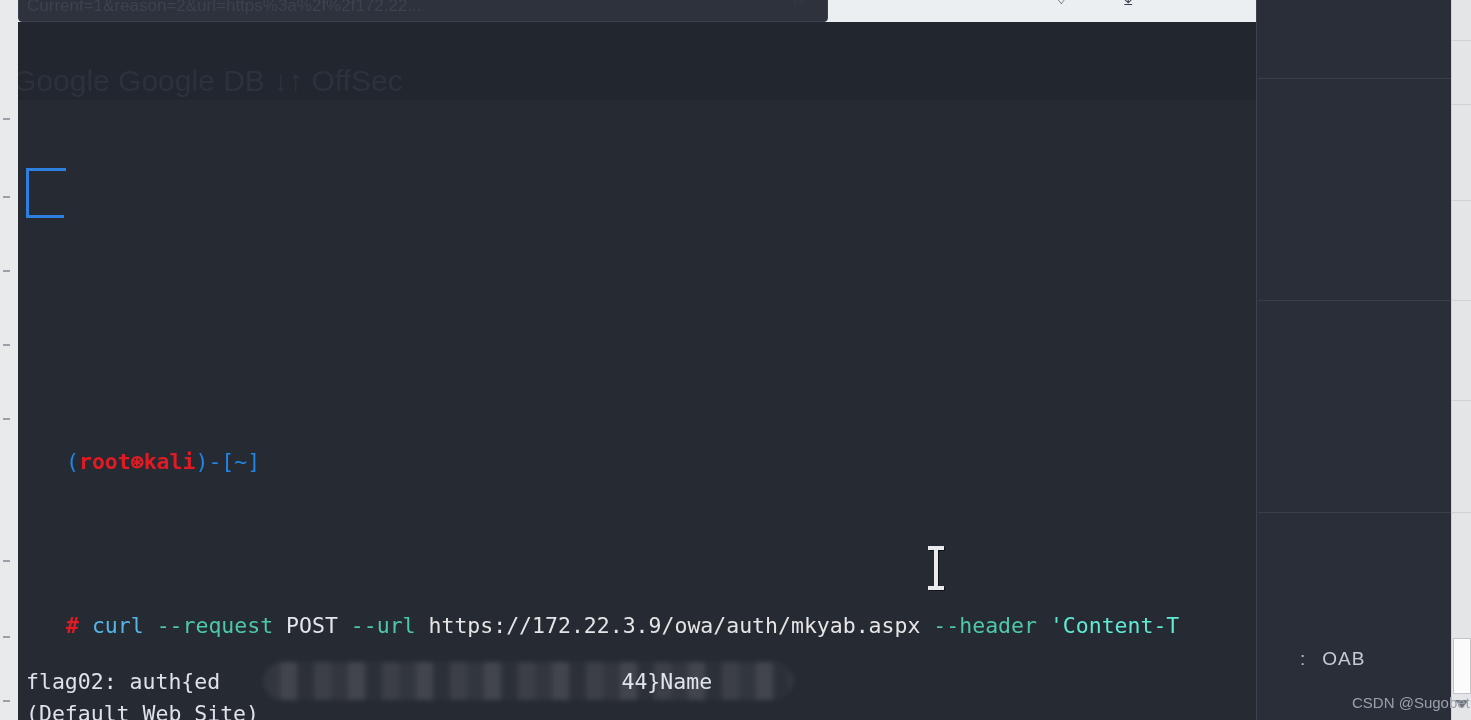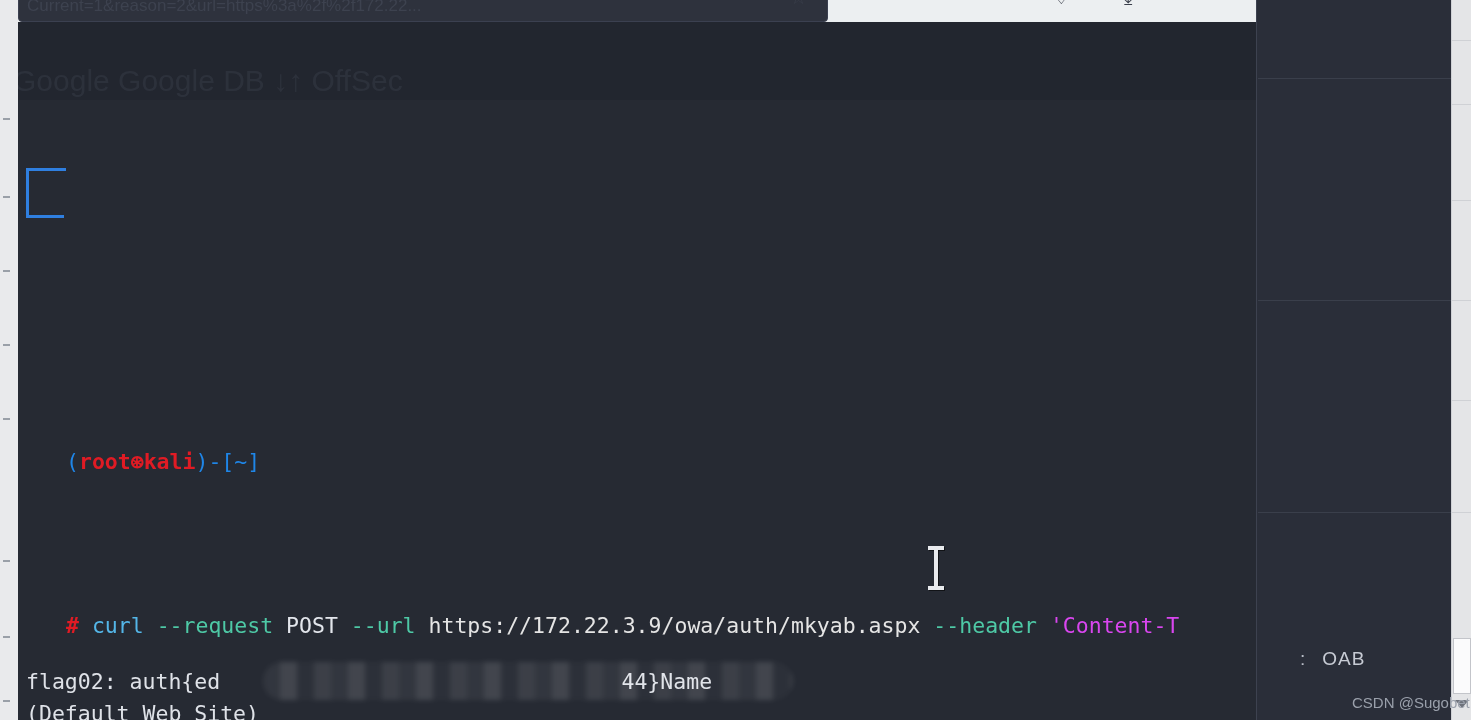--- a/index.html
+++ b/index.html
@@ -187,21 +187,21 @@
   }
 
   .c-paren    { color: #1f86e8; }
   .c-rootkali { color: #e01b24; font-weight: bold; }
   .c-hash     { color: #e01b24; font-weight: bold; }
   .c-tilde    { color: #1f86e8; }
   .c-cmd      { color: #54b6e8; }
   .c-flag     { color: #4ec9a6; }
   .c-word     { color: #e3e6ec; }
   .c-url      { color: #e5e5e5; }
-  .c-str      { color: #d946ef; }
+  .c-str      { color: #5eead4; }
   .c-plain    { color: #d7dae0; }
 
   
   .watermark {
     position: absolute;
     left: -8px; top: 466px;
     font-family: "Liberation Sans", sans-serif;
     font-size: 104px;
     font-weight: 400;
     color: rgba(150,162,185,0.11);

